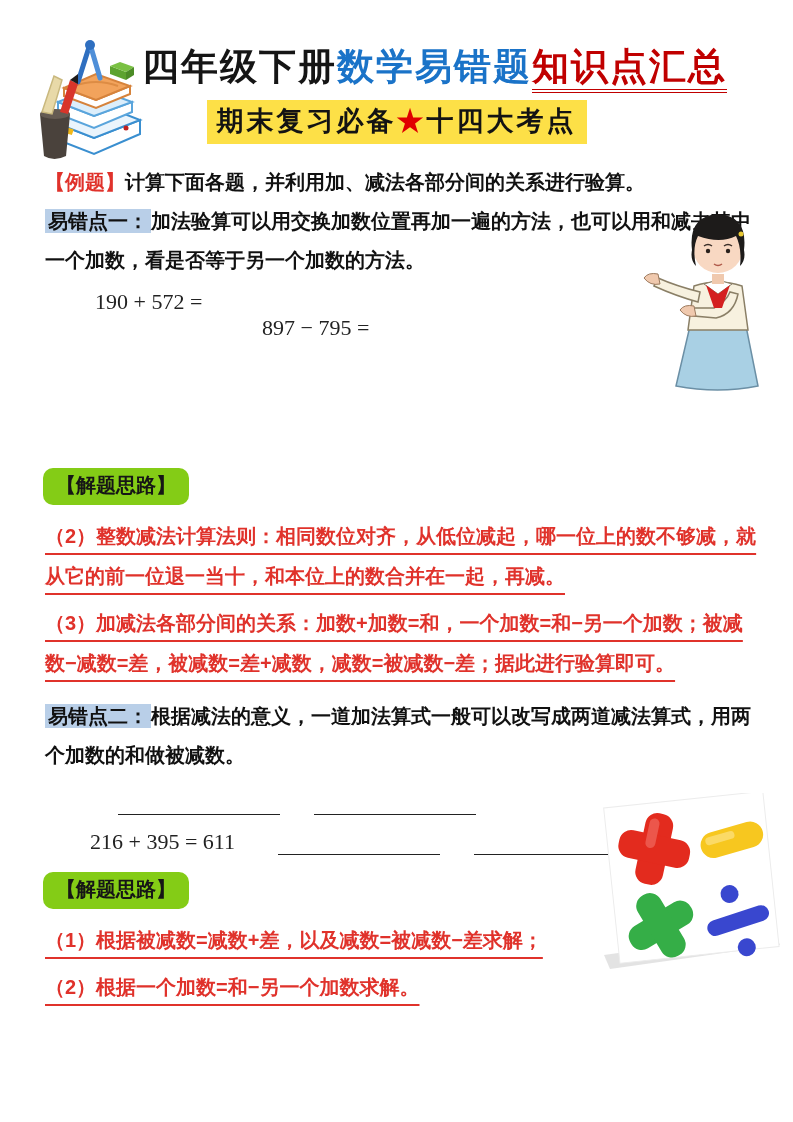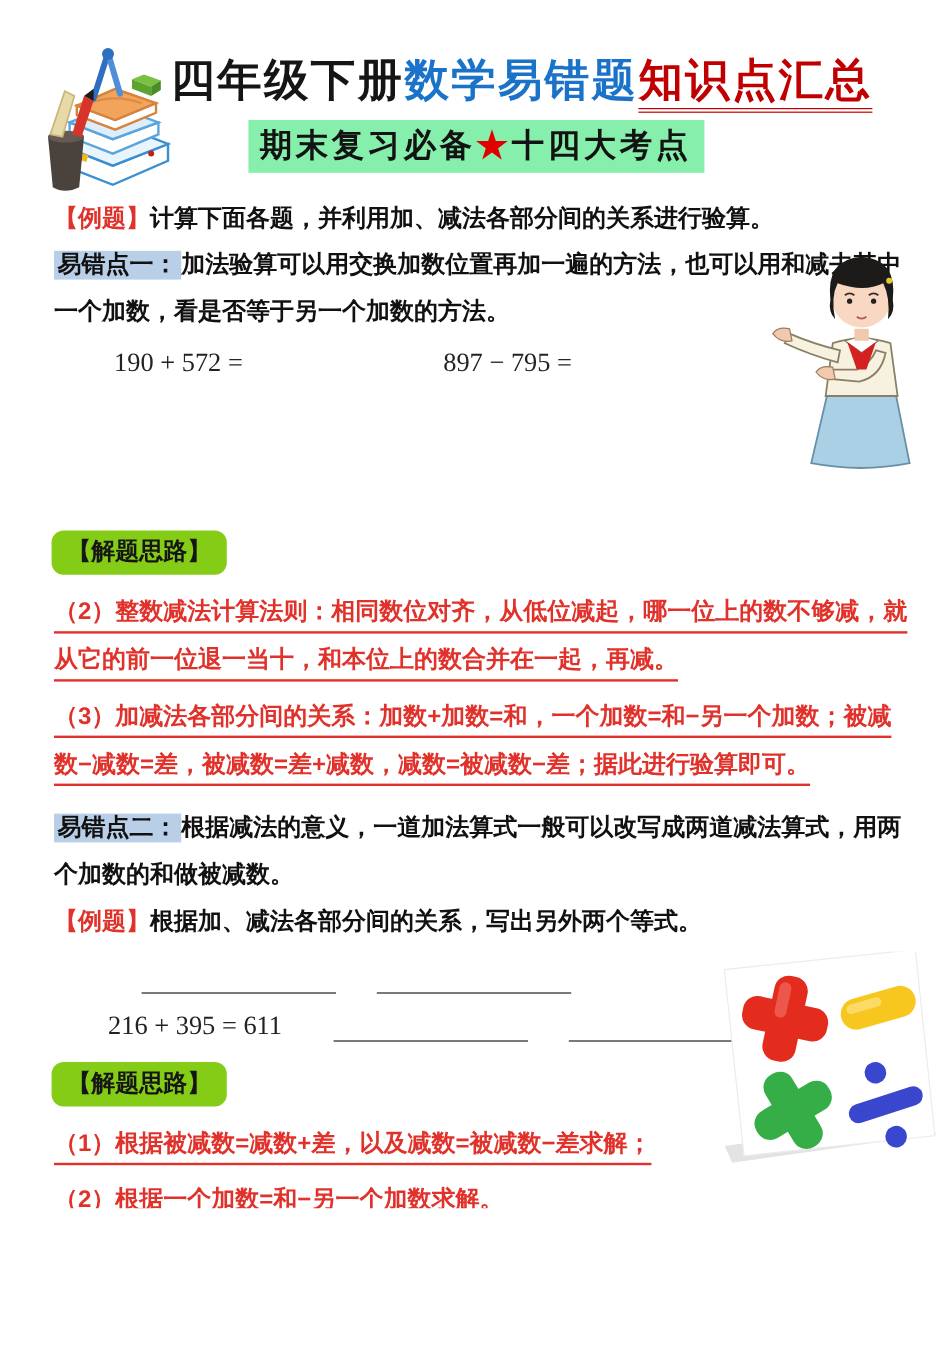--- a/index.html
+++ b/index.html
@@ -12,33 +12,33 @@
   .title-line {
     position:absolute; left:142px; top:42px; white-space:nowrap;
     font-size:37px; font-weight:900; letter-spacing:2px;
     font-family:"Liberation Serif", serif;
   }
   .t-black { color:#151515; }
   .t-blue  { color:#1a73c8; }
   .t-red   { color:#c00000; border-bottom:4px double #c00000; padding-bottom:2px; }
   .subtitle-wrap { position:absolute; left:0; right:0; top:100px; text-align:center; }
   .subtitle {
-    display:inline-block; background:#86efac; padding:3px 10px 5px 10px;
+    display:inline-block; background:#fde047; padding:3px 10px 5px 10px;
     font-size:27px; font-weight:800; letter-spacing:3px; color:#131313;
     font-family:"Liberation Serif", serif;
   }
   .subtitle .star { color:#e00000; }
   
   .content { position:absolute; left:45px; top:163px; width:714px; font-size:20px; font-weight:700; }
   .para { line-height:39px; margin:0; }
   .hl { background:#b9cfe8; padding:1px 3px; }
   .red-label { color:#e0322b; }
   .eq-row {
     display:flex; margin:9px 0 0 50px; font-family:"Liberation Serif", serif;
-    font-weight:400; font-size:22px; color:#222;
+    font-weight:400; font-size:22px; color:#222;flex-direction:column;
   }
   .eq-row .eq2 { margin-left:167px; }
   .gap-lg { height:120px; }
   .think-box {
     display:inline-block; background:#84cc16; border-radius:10px;
     padding:4px 13px 6px 13px; font-size:20px; font-weight:700; color:#161616;
     margin:7px 0 11px -2px;
   }
   .red-para {
     color:#e0322b; line-height:40px; margin:0 0 7px 0; font-weight:700;
@@ -134,23 +134,20 @@
 
     <div><span class="think-box">【解题思路】</span></div>
 
     <p class="red-para">（2）整数减法计算法则：相同数位对齐，从低位减起，哪一位上的数不够减，就从它的前一位退一当十，和本位上的数合并在一起，再减。</p>
     <p class="red-para">（3）加减法各部分间的关系：加数+加数=和，一个加数=和−另一个加数；被减数−减数=差，被减数=差+减数，减数=被减数−差；据此进行验算即可。</p>
 
     <p class="para pt-gap">
       <span class="hl">易错点二：</span><span>根据减法的意义，一道加法算式一般可以改写成两道减法算式，用两个加数的和做被减数。</span>
     </p>
 
-    <p class="para">
-      <span class="red-label">【例题】</span><span>根据加、减法各部分间的关系，写出另外两个等式。</span>
-    </p>
 
     <div class="eqb-row">
       <span class="blank b1"></span>
       <span class="blank b2"></span>
     </div>
     <div class="eqb-row">
       <span class="eq">216 + 395 = 611</span>
       <span class="blank b1"></span>
       <span class="blank b2"></span>
     </div>

